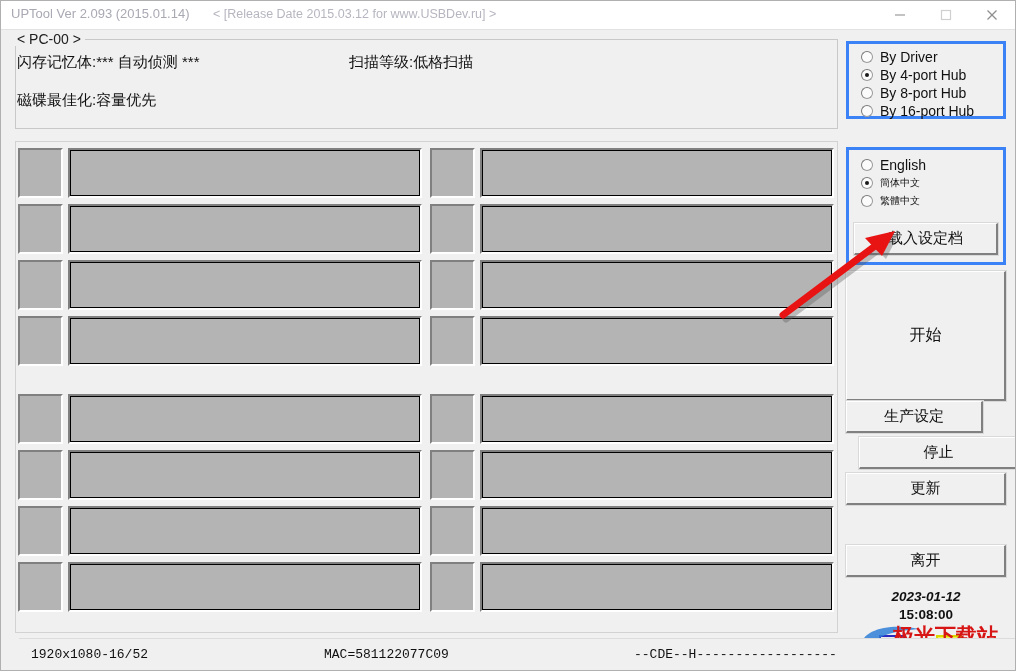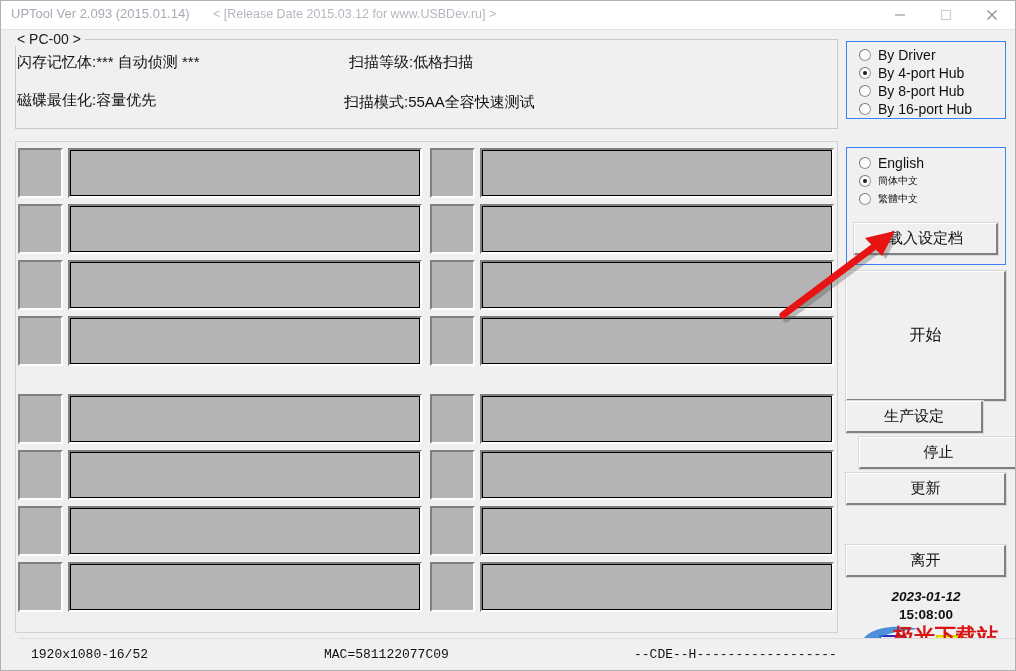--- a/index.html
+++ b/index.html
@@ -143,21 +143,21 @@
   }
   .slot-wide::after {
     content: "";
     position: absolute;
     left: 0; top: 0; right: 0; bottom: 0;
     border: 1px solid #000000;
     pointer-events: none;
   }
   .fieldset {
     box-sizing: border-box;
-    border: 1px solid #3b82f6;
+    border: 3px solid #3b82f6;
     background: #f0f0f0;
     position: absolute;
     left: 845px;
   }
   .fs-hub  { top: 40px;  width: 160px; height: 78px; }
   .fs-lang { top: 146px; width: 160px; height: 118px; }
 
   .radio-row {
     display: flex;
     align-items: center;
@@ -305,21 +305,20 @@
         </svg>
       </div>
     </div>
   </div>
 
   <div class="pc-group"></div>
   <div class="pc-legend">&lt; PC-00 &gt;</div>
   <div class="pc-line pc-l1">闪存记忆体:*** 自动侦测 ***</div>
   <div class="pc-line pc-l2">磁碟最佳化:容量优先</div>
   <div class="pc-line pc-c1">扫描等级:低格扫描</div>
-  <div class="pc-line pc-c2">扫描模式:55AA全容快速测试</div>
   <div class="pc-r1">主控模式:3</div>
   <div class="pc-r2">启用智能ECC(Max=8)</div>
   <div class="pc-r3">容量设定:最大容量</div>
 
   <div class="slot-area">
     <div class="slot-col left" id="slot-col-left">
         <div class="slot-row" style="top: 6px;">
           <div class="slot-small"></div>
           <div class="slot-wide"></div>
         </div>

